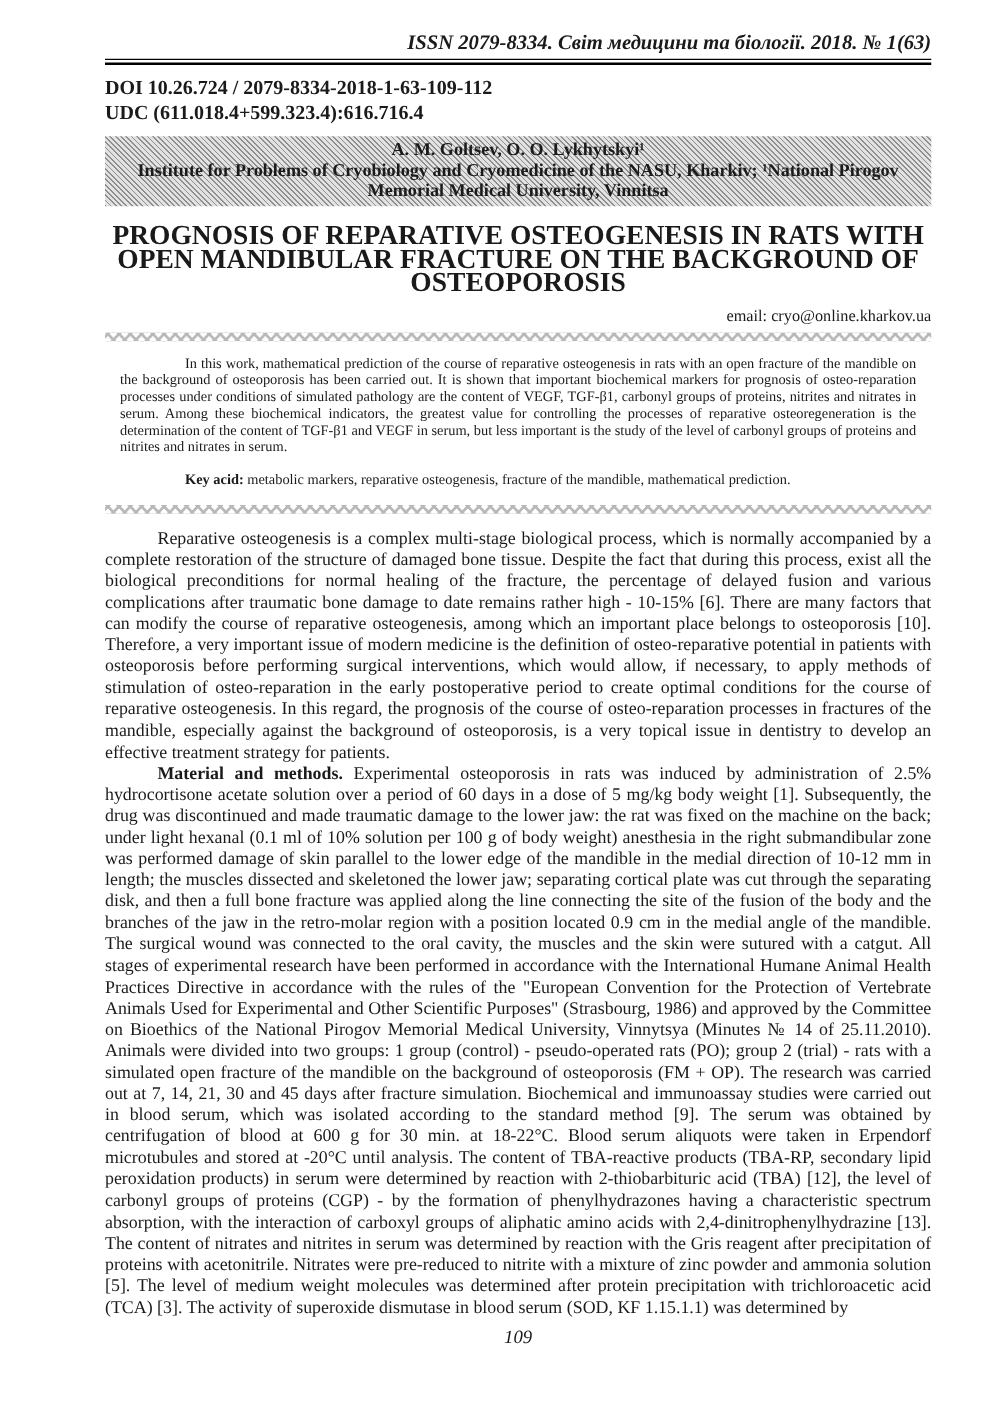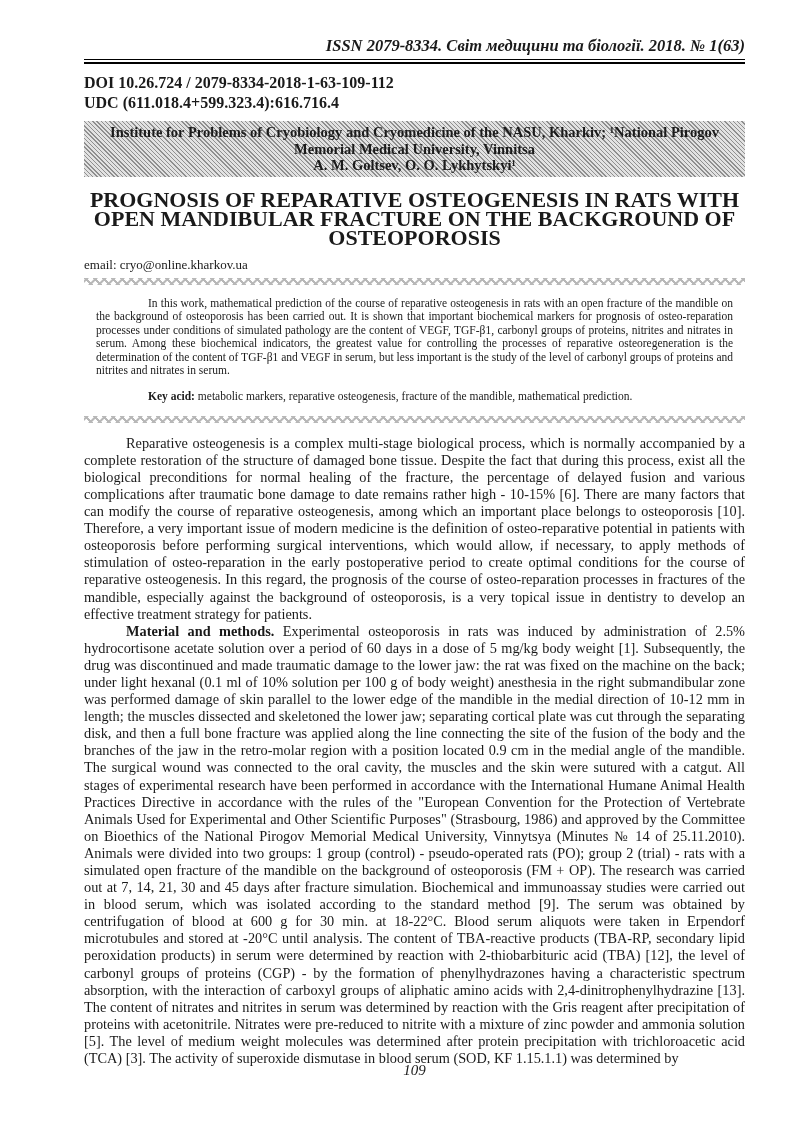--- a/index.html
+++ b/index.html
@@ -12,21 +12,21 @@
     height: 1132px;
     font-family: "Liberation Serif", "DejaVu Serif", serif;
     color: #1a1a1a;
   }
   .page {
     position: relative;
     box-sizing: border-box;
     width: 800px;
     height: 1132px;
     overflow: hidden;
-    padding: 36px 55px 0 84px;
+    padding: 24px 55px 0 84px;
     background: #ffffff;
   }
   .journal-header {
     text-align: right;
     font-weight: bold;
     font-style: italic;
     font-size: 16.5px;
     line-height: 20px;
   }
   .header-rule {
@@ -60,21 +60,21 @@
   }
   .article-title {
     margin-top: 13px;
     text-align: center;
     font-weight: bold;
     font-size: 22px;
     line-height: 19px;
   }
   .email-line {
     margin-top: 10px;
-    text-align: left;
+    text-align: right;
     font-size: 13px;
     line-height: 15px;
   }
   .zigzag {
     height: 7px;
     background-image:
       linear-gradient(45deg, transparent 40%, #b8b8b8 40%, #b8b8b8 60%, transparent 60%),
       linear-gradient(-45deg, transparent 40%, #b8b8b8 40%, #b8b8b8 60%, transparent 60%);
     background-size: 9px 7px;
     background-position: 0 0, 4.5px 0;
@@ -122,22 +122,22 @@
 
   <div class="journal-header">ISSN 2079-8334. Світ медицини та біології. 2018. № 1(63)</div>
 
   <div class="header-rule"></div>
 
   <div class="doi-line">DOI 10.26.724 / 2079-8334-2018-1-63-109-112</div>
 
   <div class="udc-line">UDC (611.018.4+599.323.4):616.716.4</div>
 
   <div class="authors-block">
+    <div>A. M. Goltsev, O. O. Lykhytskyi¹</div>
     <div>Institute for Problems of Cryobiology and Cryomedicine of the NASU, Kharkiv; ¹National Pirogov Memorial Medical University, Vinnitsa</div>
-    <div>A. M. Goltsev, O. O. Lykhytskyi¹</div>
   </div>
 
   <div class="article-title">PROGNOSIS OF REPARATIVE OSTEOGENESIS IN RATS WITH OPEN MANDIBULAR FRACTURE ON THE BACKGROUND OF OSTEOPOROSIS</div>
 
   <div class="email-line">email: cryo@online.kharkov.ua</div>
 
   <div class="zigzag zigzag-top"></div>
 
   <div class="abstract-section">
     <p>In this work, mathematical prediction of the course of reparative osteogenesis in rats with an open fracture of the mandible on the background of osteoporosis has been carried out. It is shown that important biochemical markers for prognosis of osteo-reparation processes under conditions of simulated pathology are the content of VEGF, TGF-β1, carbonyl groups of proteins, nitrites and nitrates in serum. Among these biochemical indicators, the greatest value for controlling the processes of reparative osteoregeneration is the determination of the content of TGF-β1 and VEGF in serum, but less important is the study of the level of carbonyl groups of proteins and nitrites and nitrates in serum.</p>

